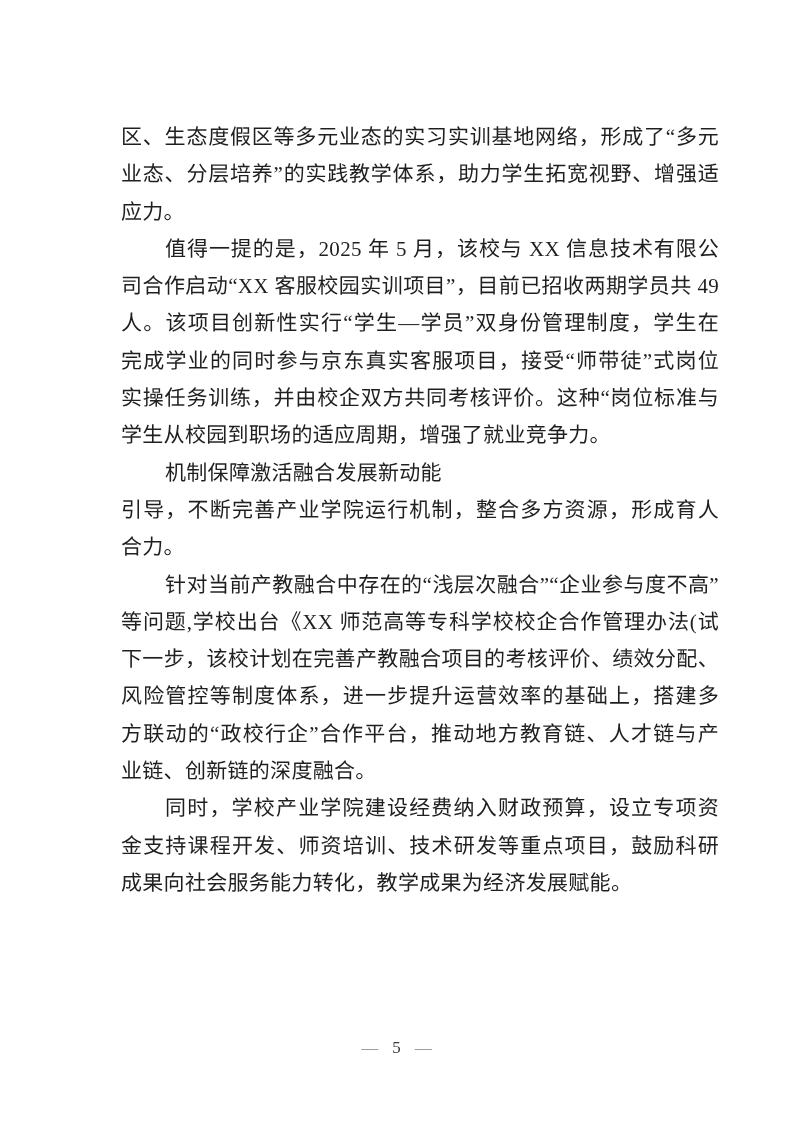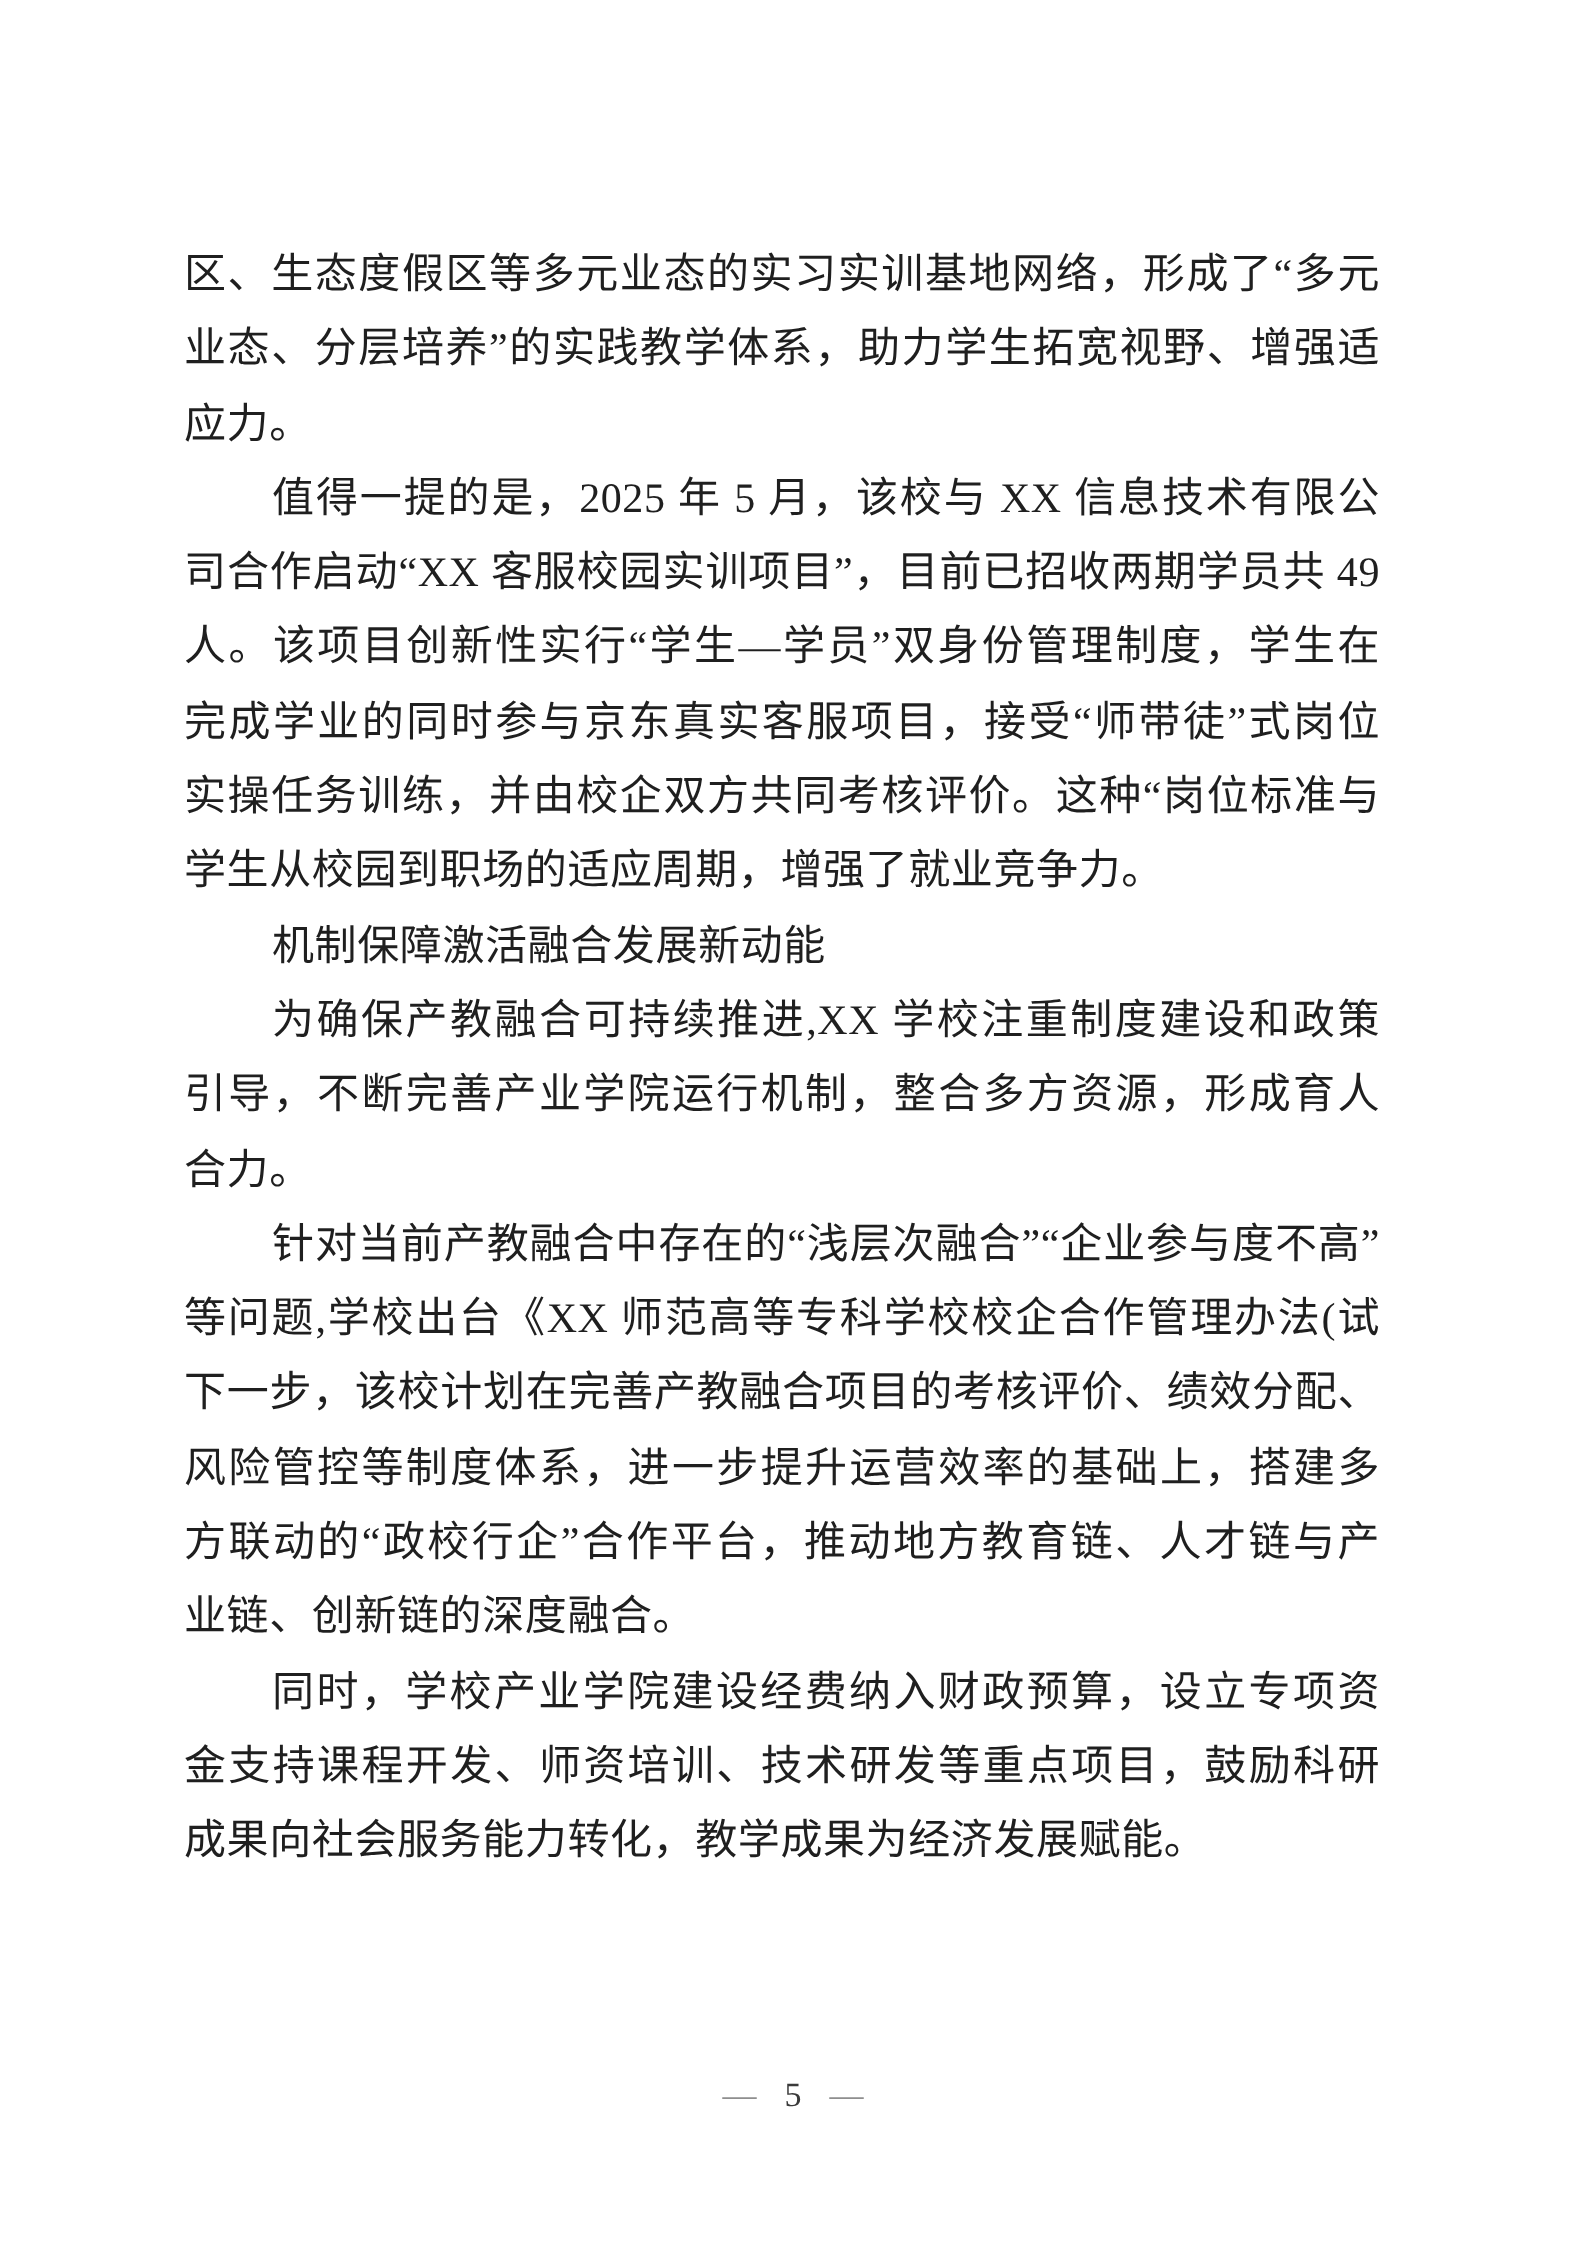--- a/index.html
+++ b/index.html
@@ -10,21 +10,21 @@
   .page {
     position: relative;
     width: 793px;
     height: 1122px;
     background: #ffffff;
     overflow: hidden;
     font-family: "Liberation Serif", "DejaVu Serif", serif;
   }
   .text-block {
     position: absolute;
-    left: 92px;
+    left: 121px;
     top: 119px;
     width: 598px;
     color: #1f1f1f;
   }
   .line {
     font-size: 21px;
     line-height: 37.3px;
     height: 37.3px;
     overflow: hidden;
     text-align: justify;
@@ -68,21 +68,20 @@
     <div class="line">区、生态度假区等多元业态的实习实训基地网络，形成了“多元</div>
     <div class="line">业态、分层培养”的实践教学体系，助力学生拓宽视野、增强适</div>
     <div class="line para-end">应力。</div>
     <div class="line indent">值得一提的是，2025 年 5 月，该校与 XX 信息技术有限公</div>
     <div class="line">司合作启动“XX 客服校园实训项目”，目前已招收两期学员共 49</div>
     <div class="line">人。该项目创新性实行“学生—学员”双身份管理制度，学生在</div>
     <div class="line">完成学业的同时参与京东真实客服项目，接受“师带徒”式岗位</div>
     <div class="line">实操任务训练，并由校企双方共同考核评价。这种“岗位标准与</div>
     <div class="line para-end">学生从校园到职场的适应周期，增强了就业竞争力。</div>
     <div class="line indent para-end">机制保障激活融合发展新动能</div>
-    <div class="line indent">为确保产教融合可持续推进,XX 学校注重制度建设和政策</div>
     <div class="line">引导，不断完善产业学院运行机制，整合多方资源，形成育人</div>
     <div class="line para-end">合力。</div>
     <div class="line indent">针对当前产教融合中存在的“浅层次融合”“企业参与度不高”</div>
     <div class="line">等问题,学校出台《XX 师范高等专科学校校企合作管理办法(试</div>
     <div class="line">下一步，该校计划在完善产教融合项目的考核评价、绩效分配、</div>
     <div class="line">风险管控等制度体系，进一步提升运营效率的基础上，搭建多</div>
     <div class="line">方联动的“政校行企”合作平台，推动地方教育链、人才链与产</div>
     <div class="line para-end">业链、创新链的深度融合。</div>
     <div class="line indent">同时，学校产业学院建设经费纳入财政预算，设立专项资</div>
     <div class="line">金支持课程开发、师资培训、技术研发等重点项目，鼓励科研</div>

